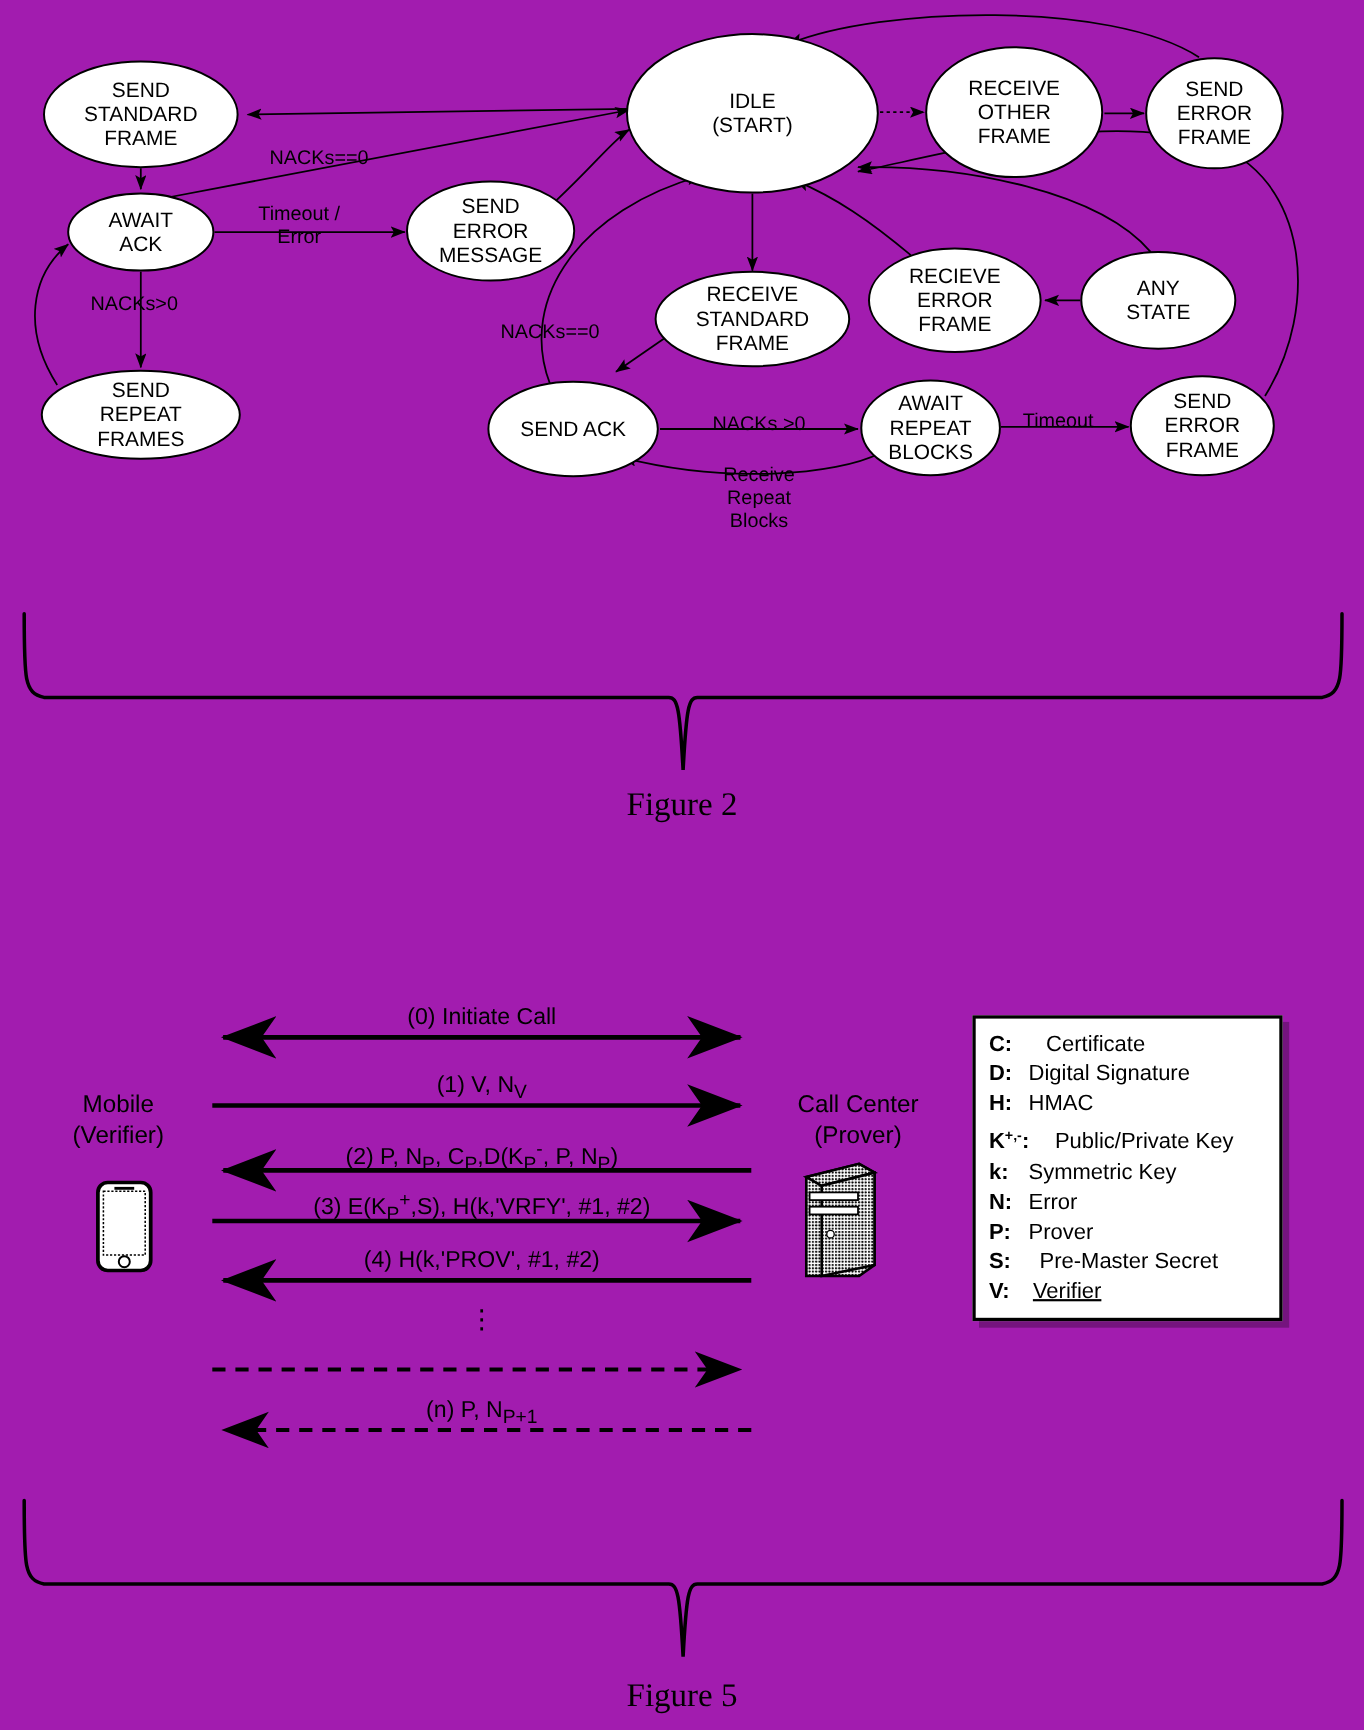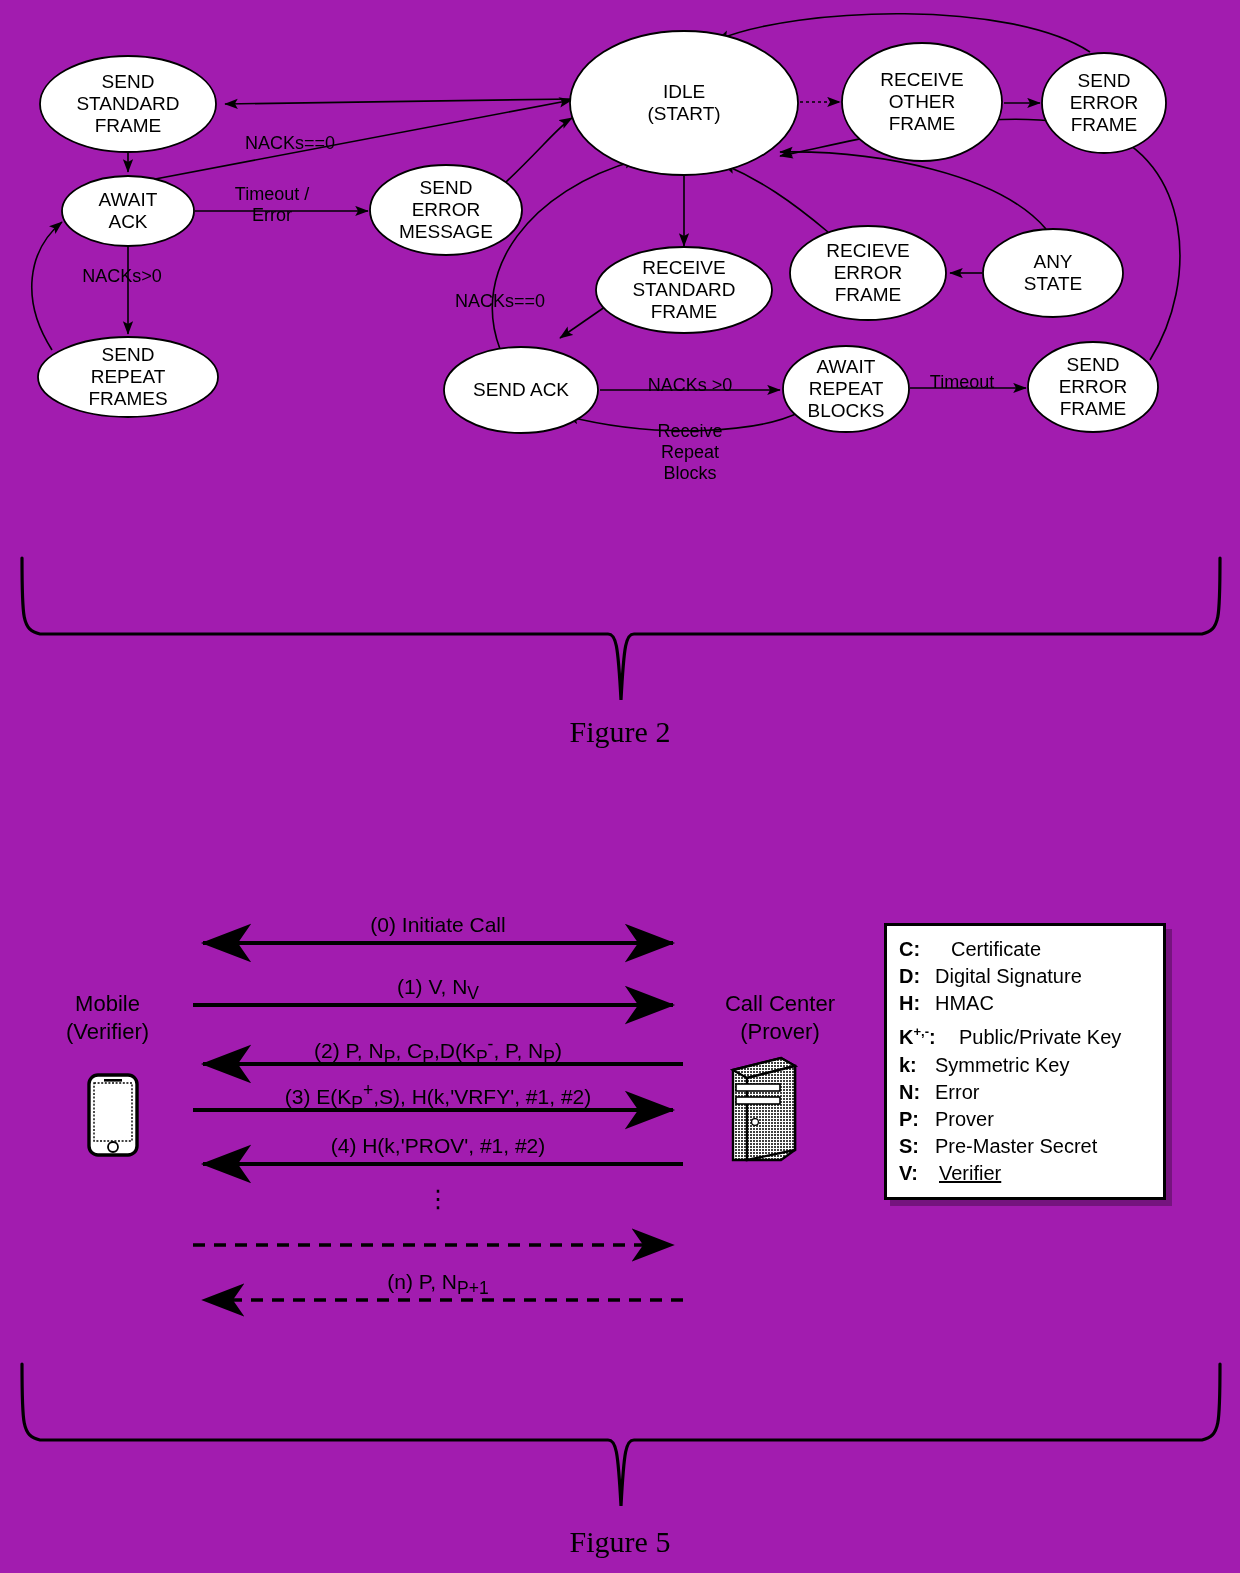--- a/index.html
+++ b/index.html
@@ -261,21 +261,21 @@
         <div style="display: flex; align-items: baseline; font-size: 20px; line-height: 27px; white-space: nowrap;">
           <span style="font-weight: bold; min-width: 30px;">N:</span>
           <span style="margin-left: 6px;">Error</span>
         </div>
         <div style="display: flex; align-items: baseline; font-size: 20px; line-height: 27px; white-space: nowrap;">
           <span style="font-weight: bold; min-width: 30px;">P:</span>
           <span style="margin-left: 6px;">Prover</span>
         </div>
         <div style="display: flex; align-items: baseline; font-size: 20px; line-height: 27px; white-space: nowrap;">
           <span style="font-weight: bold; min-width: 30px;">S:</span>
-          <span style="margin-left: 6px; text-align: center;">Pre-Master Secret</span>
+          <span style="margin-left: 16px; text-align: center;">Pre-Master Secret</span>
         </div>
         <div style="display: flex; align-items: baseline; font-size: 20px; line-height: 27px; white-space: nowrap;">
           <span style="font-weight: bold; min-width: 30px;">V:</span>
           <span style="margin-left: 10px; text-decoration: underline;">Verifier</span>
         </div>
       </div>
   </div>
 
   <svg class="layer" id="fig5-brace" style="top:1358px" width="1240" height="150" viewBox="0 0 1240 150">
     <path d="M22,6 C22,66 22,78 40,82 L608,82 C616,82 618,92 621,148

